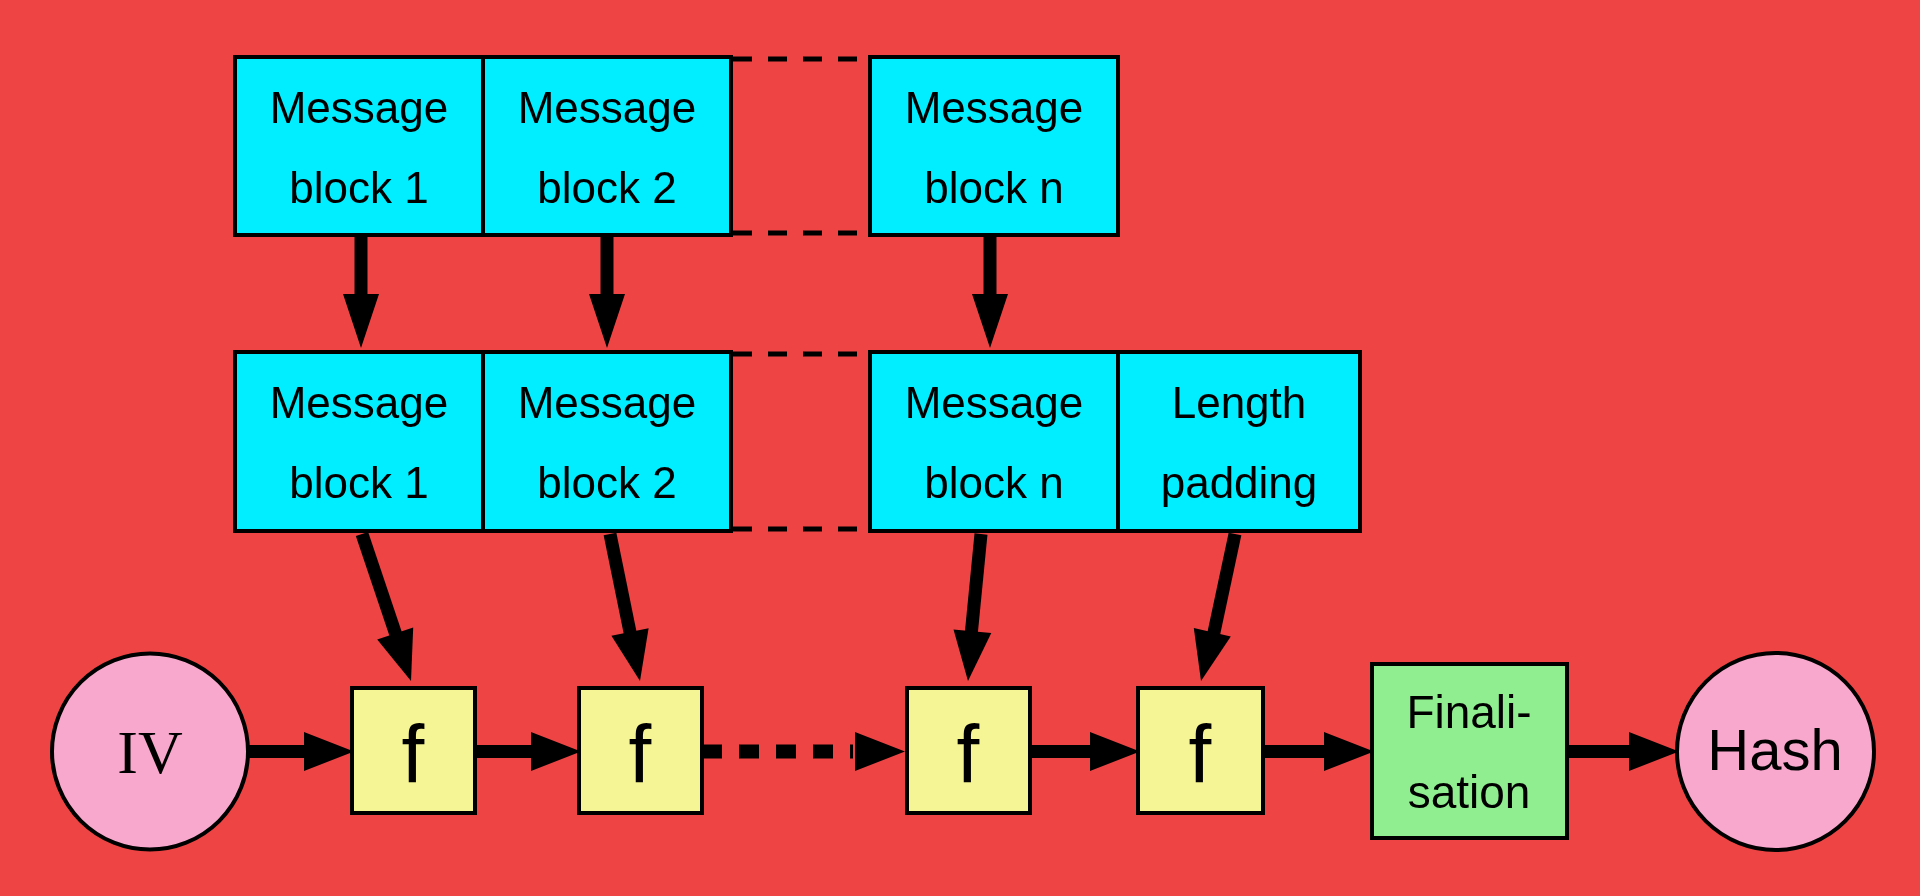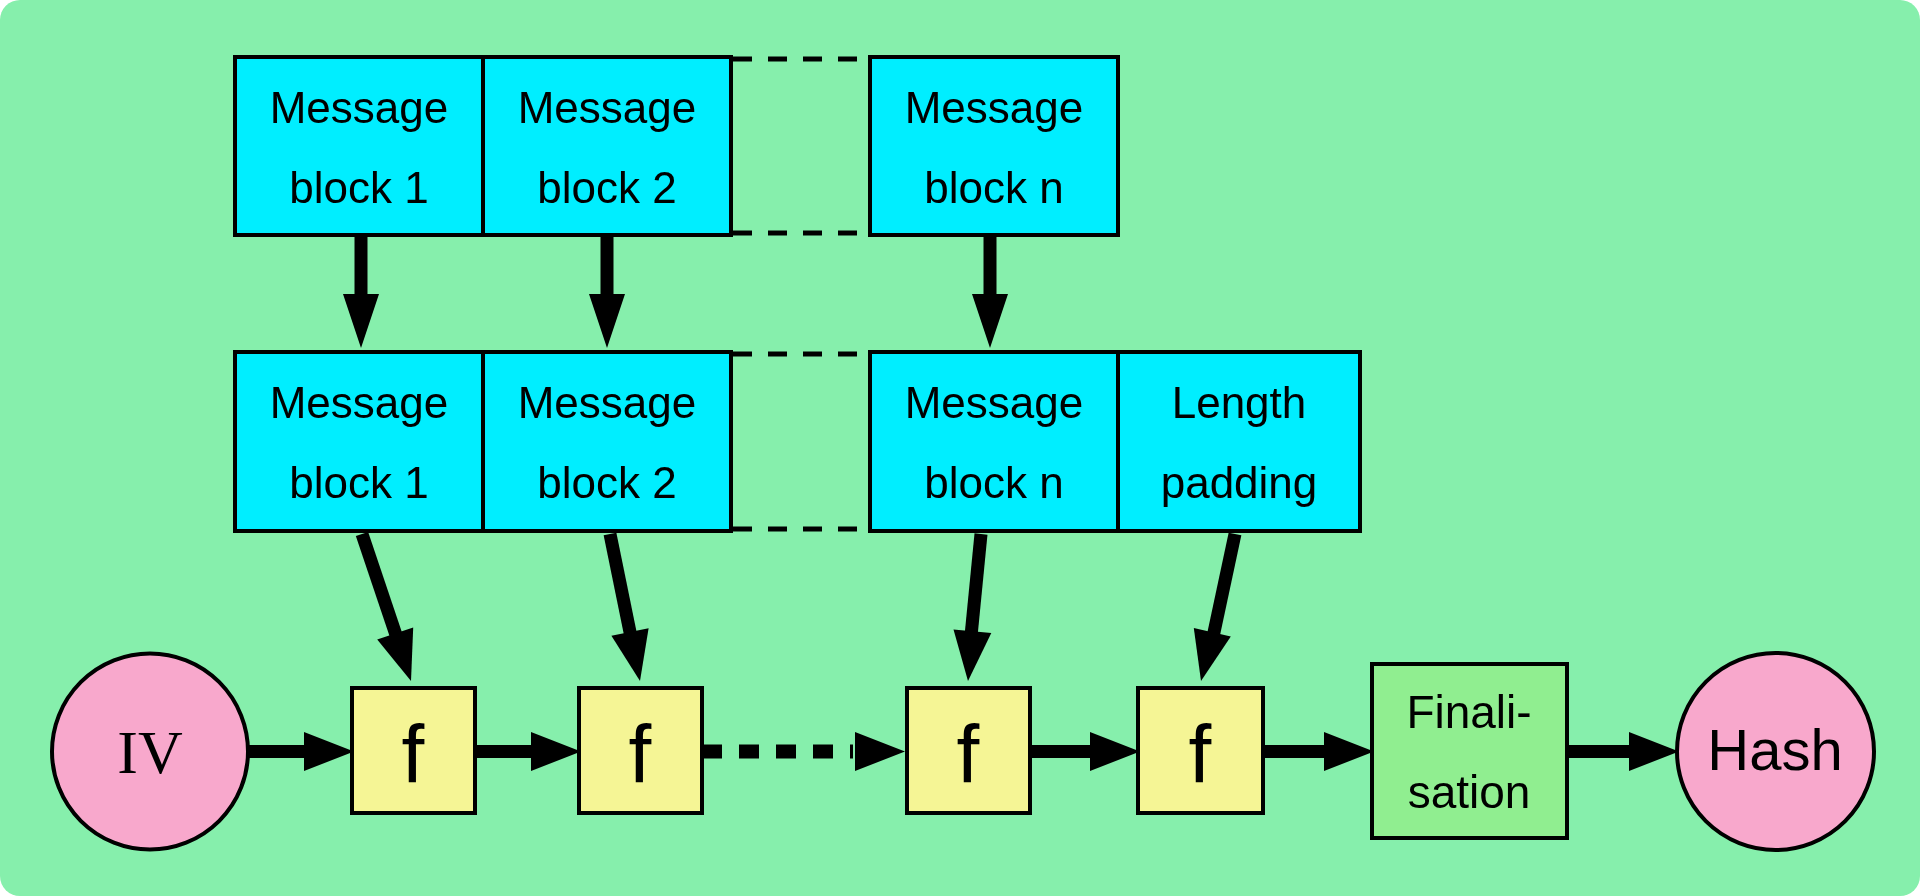--- a/index.html
+++ b/index.html
@@ -1,22 +1,21 @@
 <!DOCTYPE html>
 <html><head>
 <meta charset="utf-8">
 <style>
   html, body { margin: 0; padding: 0; background: #ffffff; }
   .stage {
     position: relative;
     width: 1920px;
     height: 896px;
-    background: #86efac;
+    background: #ef4444;
     overflow: hidden;
-    border-radius: 20px;
   }
   svg { display: block; }
   .box { stroke: #000000; stroke-width: 4; }
   .node { stroke: #000000; stroke-width: 4; }
   .shaft { stroke: #000000; stroke-width: 13; fill: none; }
   .shaft-dashed { stroke: #000000; stroke-width: 14; fill: none; stroke-dasharray: 20 17; }
   .gap-dash { stroke: #000000; stroke-width: 5; fill: none; stroke-dasharray: 19 16; }
   .head { fill: #000000; stroke: none; }
   .block-label {
     font-family: "Liberation Sans", "DejaVu Sans", sans-serif;

